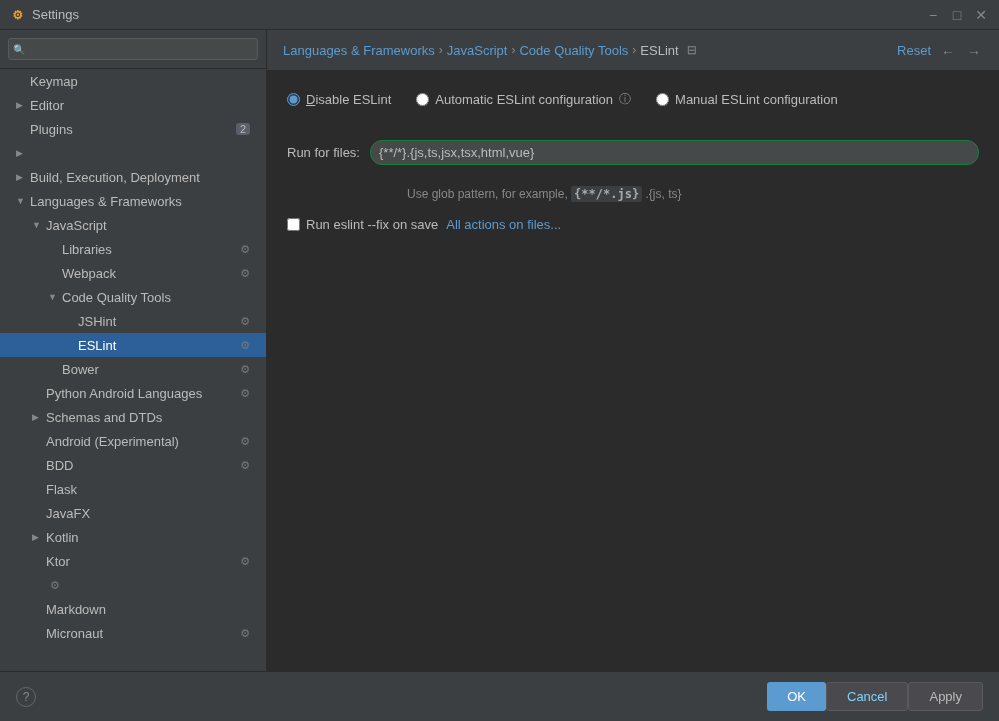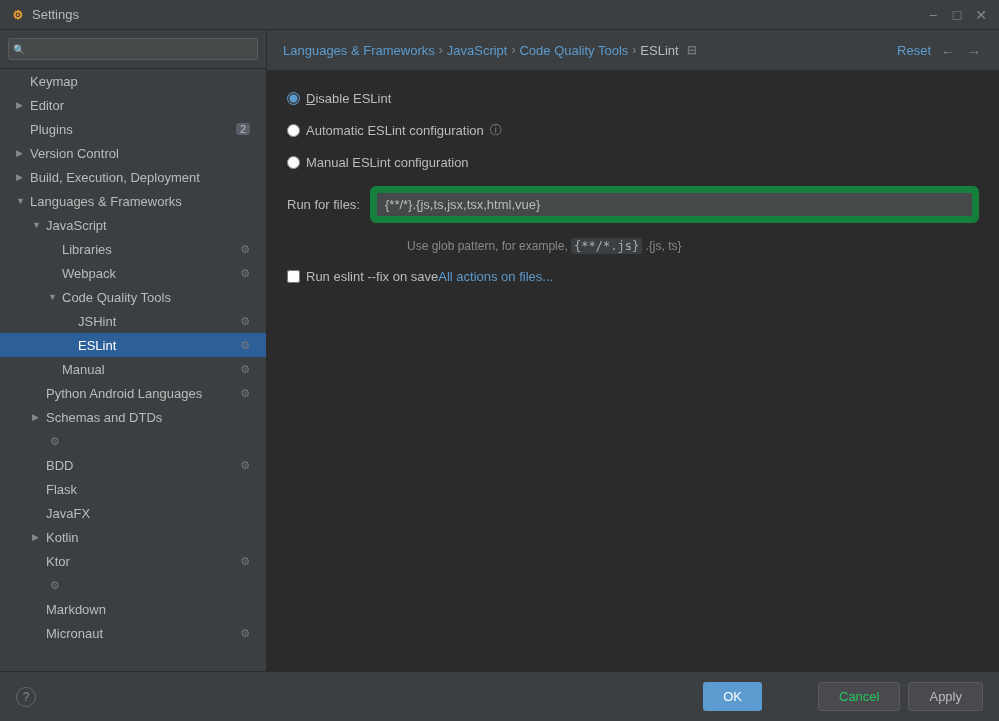--- a/index.html
+++ b/index.html
@@ -201,23 +201,23 @@
       flex: 1;
       padding: 20px 20px;
       overflow-y: auto;
     }
     .settings-content::-webkit-scrollbar { width: 6px; }
     .settings-content::-webkit-scrollbar-track { background: #2b2b2b; }
     .settings-content::-webkit-scrollbar-thumb { background: #5a5a5a; border-radius: 3px; }
 
     .radio-group {
       display: flex;
-      flex-direction: column;
-      gap: 16px;
-      margin-bottom: 16px;
+      flex-direction: row;
+      gap: 25px;
+      margin-bottom: 32px;
     }
     .radio-item {
       display: flex;
       align-items: center;
       gap: 6px;
       cursor: pointer;
     }
     .radio-item input[type="radio"] {
       accent-color: #5c9bcf;
       cursor: pointer;
@@ -230,56 +230,58 @@
     .info-icon {
       color: #888;
       font-size: 12px;
       cursor: pointer;
     }
 
     .run-for-files {
       display: flex;
       align-items: center;
       gap: 10px;
-      margin-bottom: 16px;
+      margin-bottom: 22px;
     }
     .run-for-files-label {
       color: #bbb;
       font-size: 13px;
       white-space: nowrap;
     }
     .run-for-files-input {
       flex: 1;
       background: #45494a;
-      border: 7px solid #15803d;
+      border: 1px solid #15803d;
       color: #bbb;
       padding: 4px 8px;
       font-size: 13px;
       outline: none;
-      border-radius: 6px;
+      border-radius: 12px;
     }
 
     .glob-hint {
       color: #888;
       font-size: 12px;
       margin-left: 120px;
       margin-bottom: 16px;
     }
     .glob-hint code {
       background: #3c3f41;
       padding: 1px 3px;
       border-radius: 2px;
       color: #aaa;
       font-family: monospace;
       font-size: 12px;
+      font-weight: bold;
     }
 
     .on-save-row {
       display: flex;
       align-items: center;
+      gap: 8px;
       margin-top: 8px;
     }
     .checkbox-item {
       display: flex;
       align-items: center;
       gap: 6px;
       cursor: pointer;
     }
     .checkbox-item input[type="checkbox"] {
       accent-color: #5c9bcf;
@@ -317,39 +319,38 @@
       border-radius: 50%;
       color: #888;
       font-size: 12px;
       cursor: pointer;
       display: flex;
       align-items: center;
       justify-content: center;
     }
     .footer-right {
       display: flex;
-      gap: 8px;
+      gap: 0;
     }
     .btn {
       padding: 6px 20px;
       border-radius: 3px;
       font-size: 13px;
       cursor: pointer;
       border: none;
       outline: none;
     }
     .btn-primary {
       background: #5c9bcf;
       color: #fff;
     }
     .btn-secondary {
       background: #4a4a4e;
-      color: #22c55e;
+      color: #7dd3fc;
       border: 1px solid #5a5a5a;
-      margin-left: 48px;
     }
     .btn-apply {
       background: #4a4a4e;
       color: #bbb;
       border: 1px solid #5a5a5a;
     }
 
     
     .sidebar .tree::-webkit-scrollbar { width: 6px; }
   </style>
@@ -388,21 +389,20 @@
         </div>
         <div class="tree-item">
           <span class="indent" style="width:0px"></span>
           <span class="arrow"></span>
           <span class="item-label">Plugins</span>
           <span class="item-badge">2</span>
         </div>
         <div class="tree-item">
           <span class="indent" style="width:0px"></span>
           <span class="arrow">▶</span>
-          <span class="item-label">Version Control</span>
         </div>
         <div class="tree-item">
           <span class="indent" style="width:0px"></span>
           <span class="arrow">▶</span>
           <span class="item-label">Build, Execution, Deployment</span>
         </div>
         <div class="tree-item">
           <span class="indent" style="width:0px"></span>
           <span class="arrow">▼</span>
           <span class="item-label">Languages &amp; Frameworks</span>
@@ -437,37 +437,38 @@
         </div>
         <div class="tree-item selected">
           <span class="indent" style="width:48px"></span>
           <span class="arrow"></span>
           <span class="item-label">ESLint</span>
           <span class="item-gear">⚙</span>
         </div>
         <div class="tree-item">
           <span class="indent" style="width:32px"></span>
           <span class="arrow"></span>
-          <span class="item-label">Manual</span>
+          <span class="item-label">Bower</span>
           <span class="item-gear">⚙</span>
         </div>
         <div class="tree-item">
           <span class="indent" style="width:16px"></span>
           <span class="arrow"></span>
           <span class="item-label">Python Android Languages</span>
           <span class="item-gear">⚙</span>
         </div>
         <div class="tree-item">
           <span class="indent" style="width:16px"></span>
           <span class="arrow">▶</span>
           <span class="item-label">Schemas and DTDs</span>
         </div>
         <div class="tree-item">
           <span class="indent" style="width:16px"></span>
           <span class="arrow"></span>
+          <span class="item-label">Android (Experimental)</span>
           <span class="item-gear">⚙</span>
         </div>
         <div class="tree-item">
           <span class="indent" style="width:16px"></span>
           <span class="arrow"></span>
           <span class="item-label">BDD</span>
           <span class="item-gear">⚙</span>
         </div>
         <div class="tree-item">
           <span class="indent" style="width:16px"></span>

